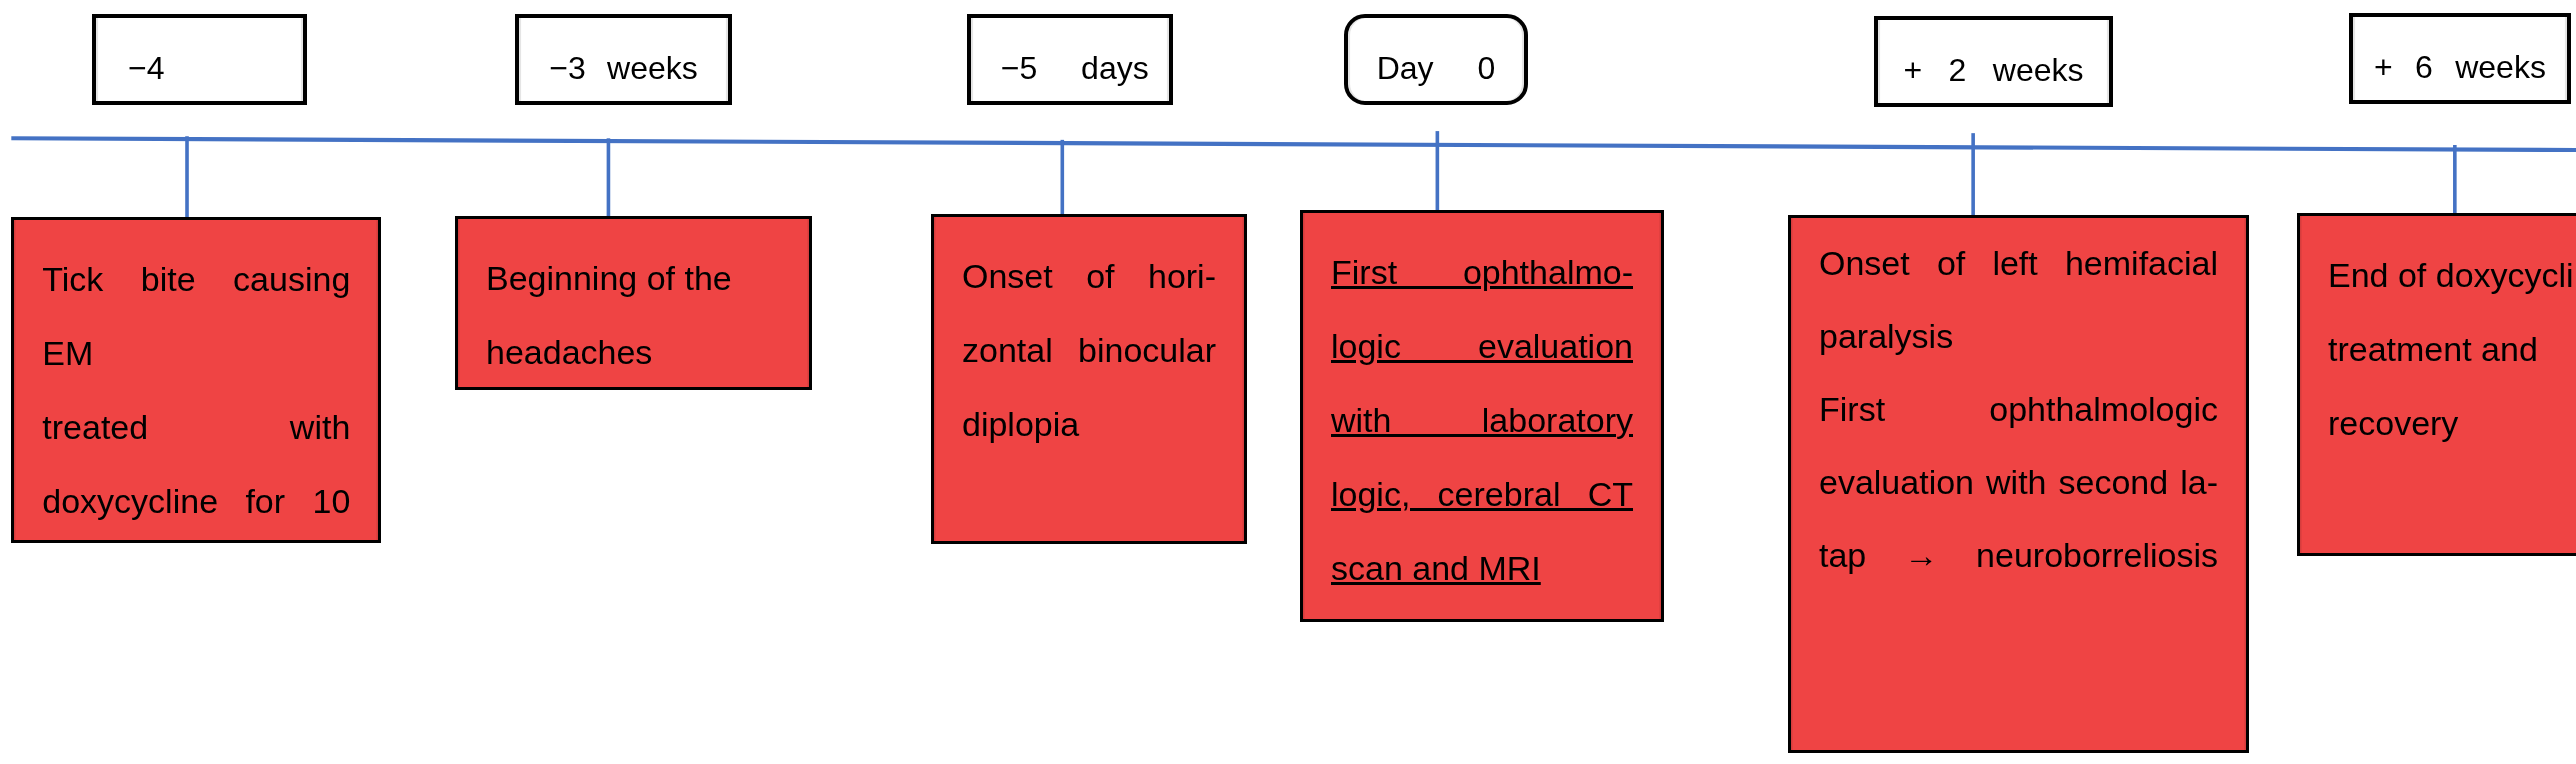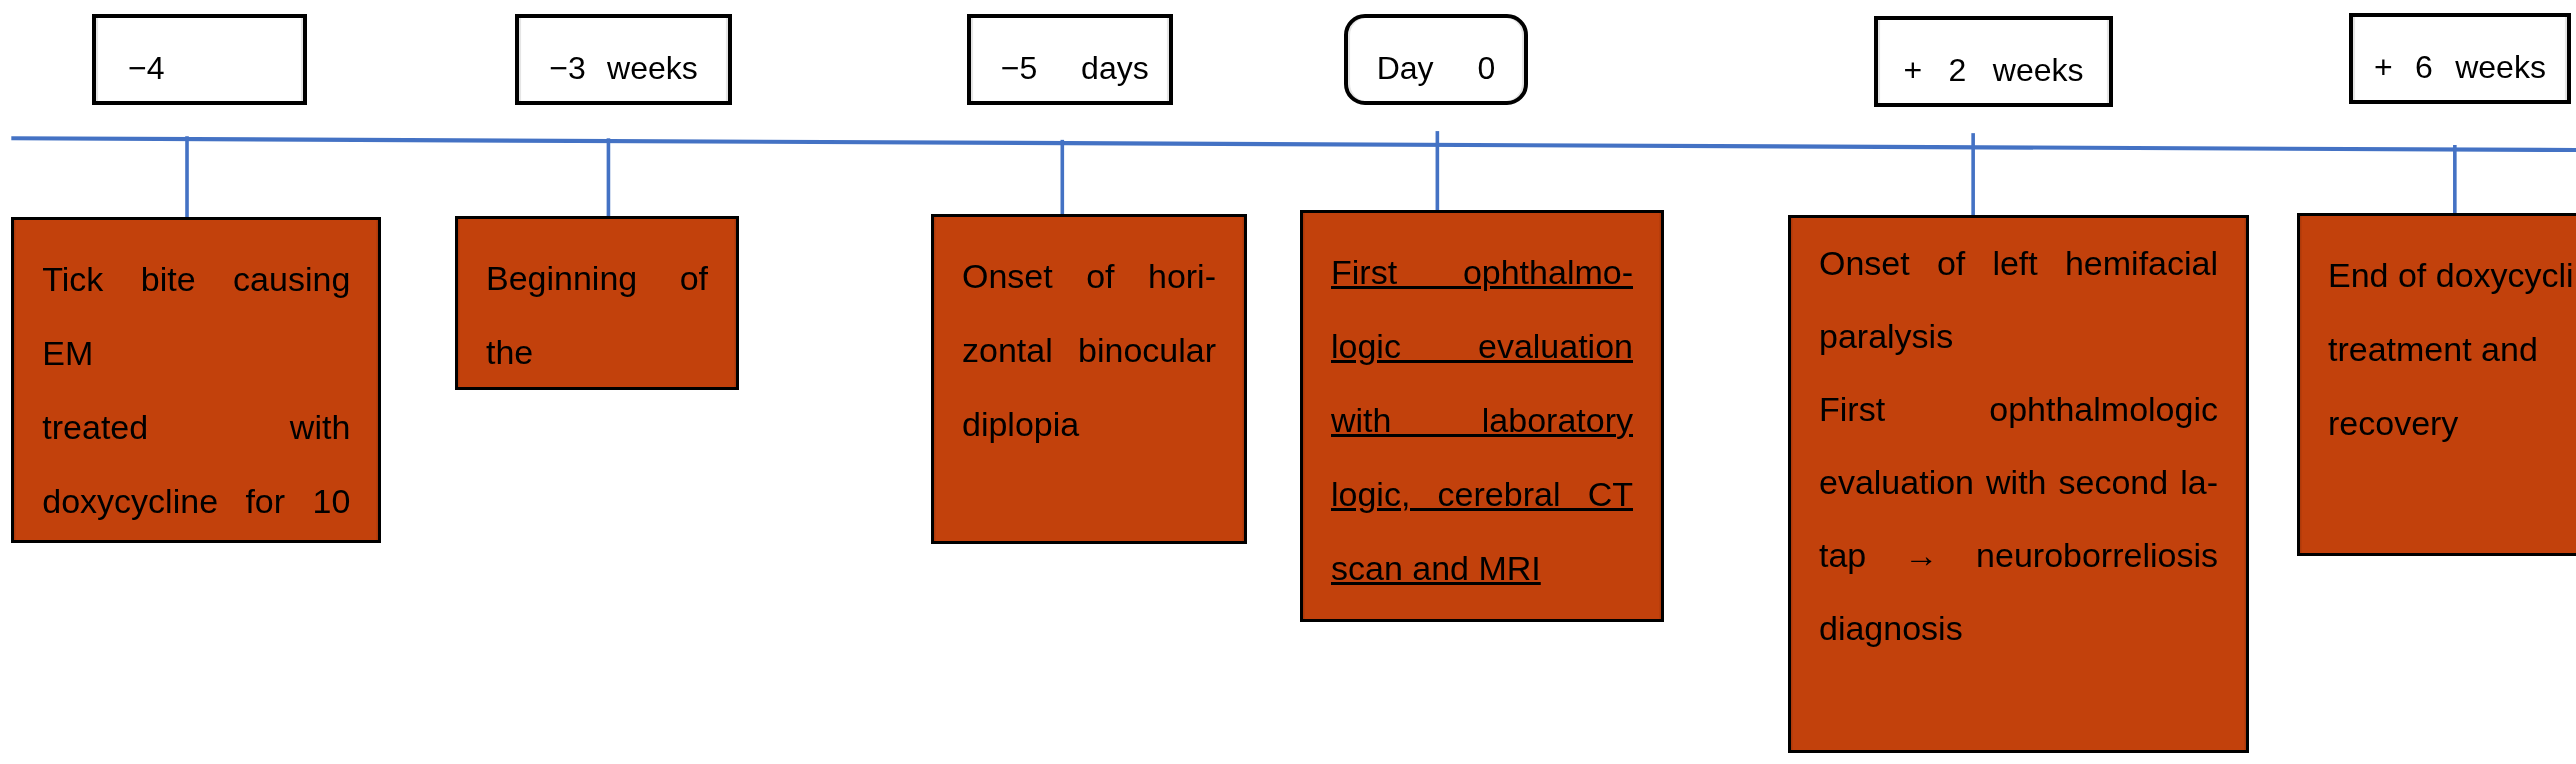--- a/index.html
+++ b/index.html
@@ -31,21 +31,21 @@
   .ws24 .lbl{word-spacing:12.4px;}
   .ws26 .lbl{word-spacing:13.4px;}
   .ws34 .lbl{word-spacing:17.5px;}
   .ws68 .lbl{word-spacing:35px;}
 
   
   .event-box{
     position:absolute;
     box-sizing:border-box;
     border:3.6px solid #000000;
-    background:#c2410c;
+    background:#ef4444;
     box-shadow: inset 1.5px 0 0 rgba(0,0,0,0.10), inset -1.5px 0 0 rgba(0,0,0,0.10);
     padding:21.6px 28px 0 28px;
     font-size:34px;
     overflow:hidden;
   }
   .event-box .tline{
     line-height:74px;
     text-align:justify;
     text-align-last:left;
   }
@@ -88,21 +88,21 @@
     <span class="lbl">+ 6 weeks</span>
   </div>
 
   <div class="event-box" style="left:11.3px;top:217px;width:370px;height:326px;">
     <div class="tline stretch">Tick bite causing EM</div>
     <div class="tline stretch">treated with</div>
     <div class="tline stretch">doxycycline for 10</div>
     <div class="tline">days.</div>
   </div>
 
-  <div class="event-box" style="left:455px;top:216px;width:284px;height:174px;">
+  <div class="event-box" style="left:455px;top:216px;width:357px;height:174px;">
     <div class="tline">Beginning of the</div>
     <div class="tline">headaches</div>
   </div>
 
   <div class="event-box" style="left:931px;top:214px;width:316px;height:330px;">
     <div class="tline stretch">Onset of hori-</div>
     <div class="tline stretch">zontal binocular</div>
     <div class="tline">diplopia</div>
   </div>
 
@@ -113,21 +113,20 @@
     <div class="tline stretch">logic, cerebral CT</div>
     <div class="tline">scan and MRI</div>
   </div>
 
   <div class="event-box tight" style="left:1788px;top:215px;width:461px;height:538px;">
     <div class="tline stretch">Onset of left hemifacial</div>
     <div class="tline">paralysis</div>
     <div class="tline stretch">First ophthalmologic</div>
     <div class="tline stretch">evaluation with second la-</div>
     <div class="tline stretch">tap → neuroborreliosis</div>
-    <div class="tline">diagnosis</div>
   </div>
 
   <div class="event-box" style="left:2297px;top:213px;width:356px;height:343px;">
     <div class="tline">End of doxycycline</div>
     <div class="tline">treatment and</div>
     <div class="tline">recovery</div>
   </div>
 
 </div>
 

